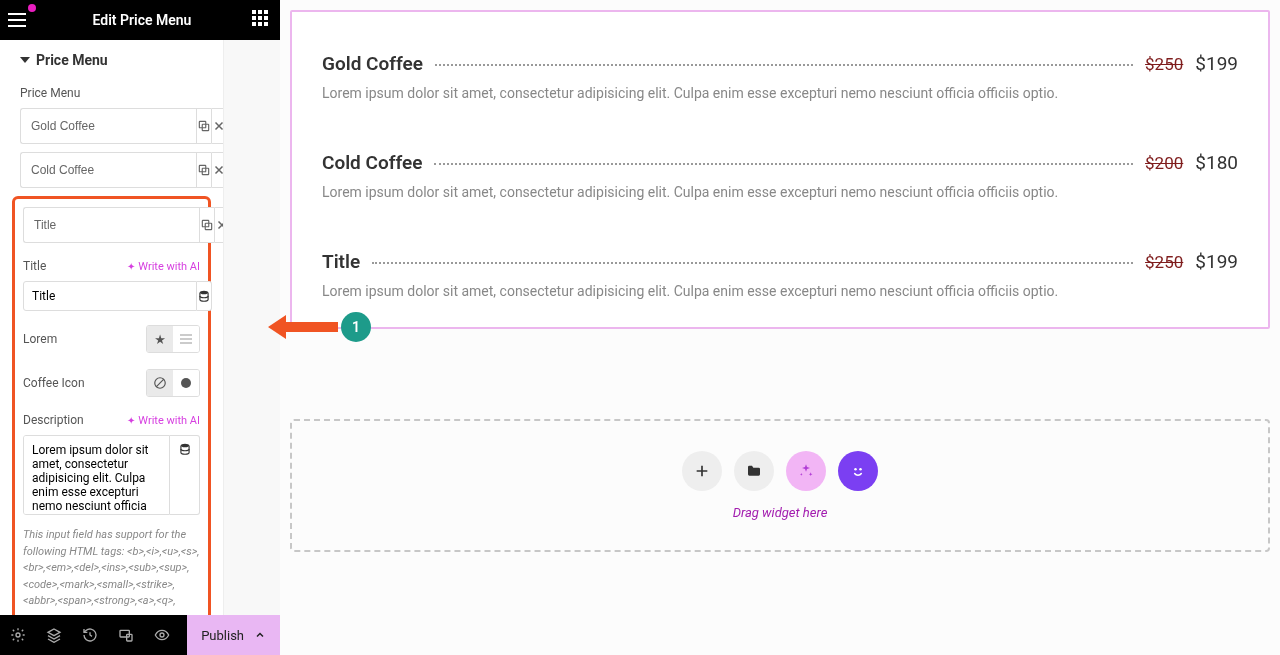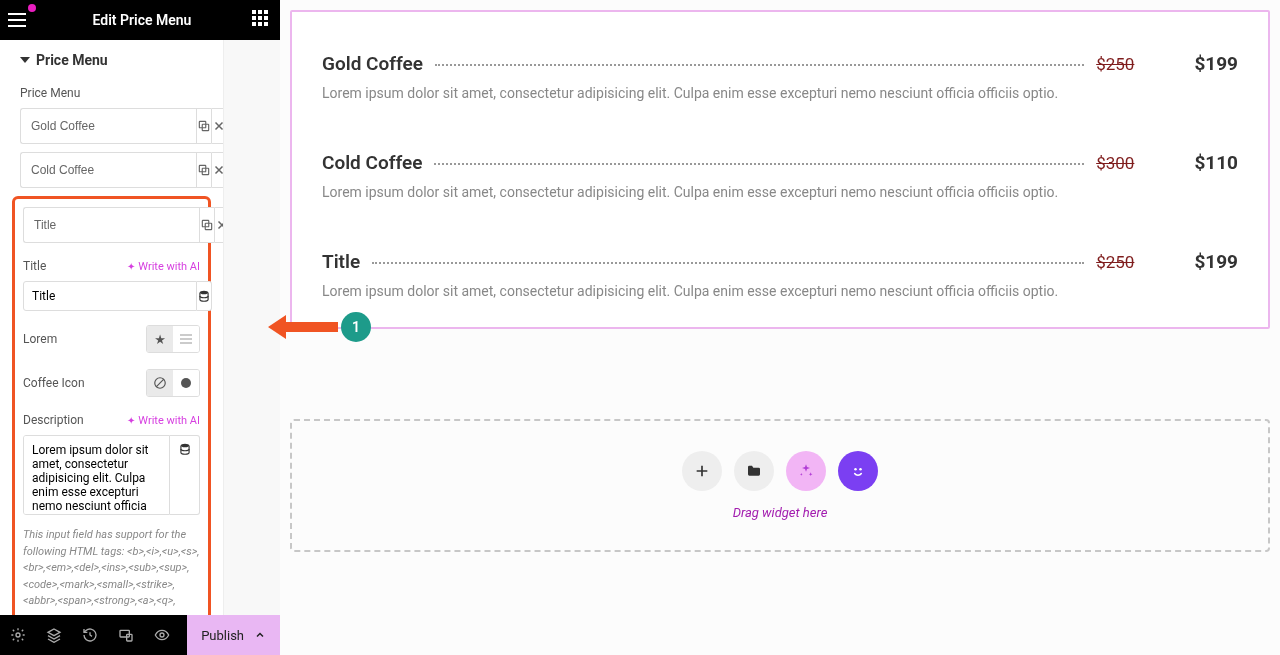--- a/index.html
+++ b/index.html
@@ -51,21 +51,21 @@
 .publish-btn { margin-left: auto; background: #e9b7f3; color: #222; height: 40px; display: flex; align-items: center; padding: 2px 14px; font-size: 13px; cursor: pointer; gap: 10px; }
 
 
 .canvas { position: absolute; left: 280px; top: 0; right: 0; bottom: 0; background: #fcfcfc; padding: 10px 10px 0 10px; overflow-y: auto; }
 .widget-box { border: 2px solid #ecb6ee; border-top: 2px solid #ecb6ee; background: #fff; position: relative; padding: 20px 30px 10px 30px; margin-bottom: 90px; border-radius: 2px; }
 .menu-item { padding: 20px 0 30px; }
 .menu-line { display: flex; align-items: baseline; gap: 12px; }
 .menu-title { font-size: 19px; font-weight: 600; white-space: nowrap; }
 .dots { flex: 1; border-bottom: 2px dotted #999; position: relative; top: -4px; }
 .old-price { color: #7f1d1d; text-decoration: line-through; font-size: 17px; }
-.new-price { font-size: 19px; font-weight: 700; margin-left: 48px; }
+.new-price { font-size: 19px; font-weight: 400; }
 .menu-desc { color: #888; font-size: 14px; margin-top: 10px; }
 
 
 .drop-zone { border: 2px dashed #c7c7c7; border-radius: 4px; padding: 30px; text-align: center; margin: 0 0 20px 0; }
 .drop-buttons { display: flex; gap: 12px; justify-content: center; margin-bottom: 14px; }
 .circle-btn { width: 40px; height: 40px; border-radius: 50%; display: flex; align-items: center; justify-content: center; cursor: pointer; font-size: 16px; }
 .c-gray { background: #eee; color: #333; }
 .c-pink { background: #f2b5f5; color: #b13cd6; }
 .c-purple { background: #7b3ff2; color: #fff; }
 .drop-label { color: #a21caf; font-style: italic; font-size: 13px; }
@@ -270,22 +270,22 @@
         <span class="dots"></span>
         <span class="old-price">$250</span>
         <span class="new-price">$199</span>
       </div>
       <div class="menu-desc">Lorem ipsum dolor sit amet, consectetur adipisicing elit. Culpa enim esse excepturi nemo nesciunt officia officiis optio.</div>
     </div>
     <div class="menu-item">
       <div class="menu-line">
         <span class="menu-title">Cold Coffee</span>
         <span class="dots"></span>
-        <span class="old-price">$300</span>
-        <span class="new-price">$110</span>
+        <span class="old-price">$200</span>
+        <span class="new-price">$180</span>
       </div>
       <div class="menu-desc">Lorem ipsum dolor sit amet, consectetur adipisicing elit. Culpa enim esse excepturi nemo nesciunt officia officiis optio.</div>
     </div>
     <div class="menu-item" style="padding-bottom:18px;">
       <div class="menu-line">
         <span class="menu-title">Title</span>
         <span class="dots"></span>
         <span class="old-price">$250</span>
         <span class="new-price">$199</span>
       </div>

